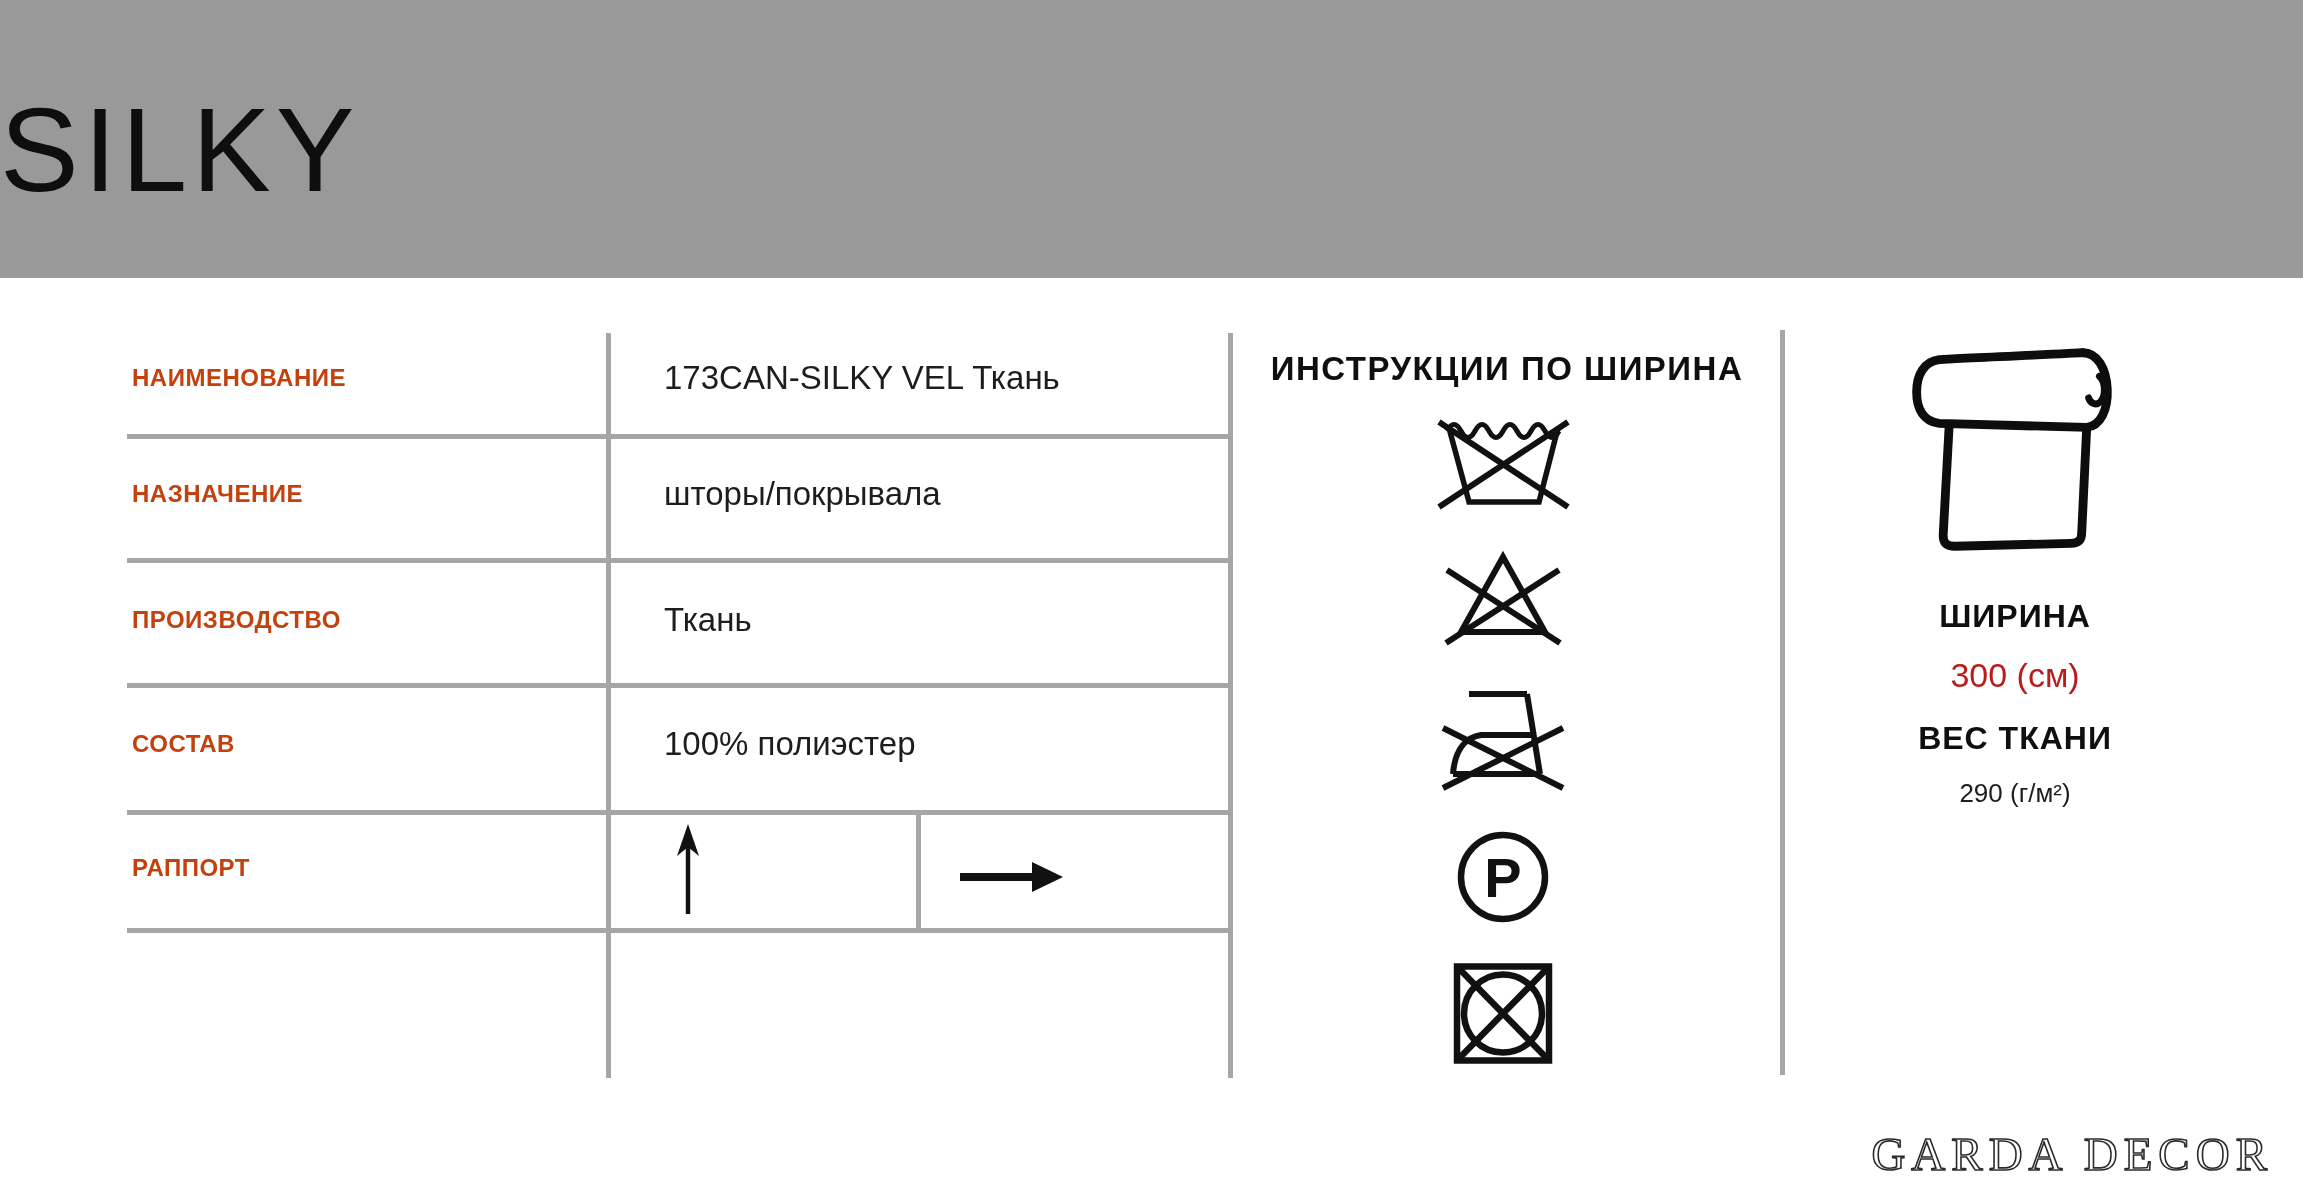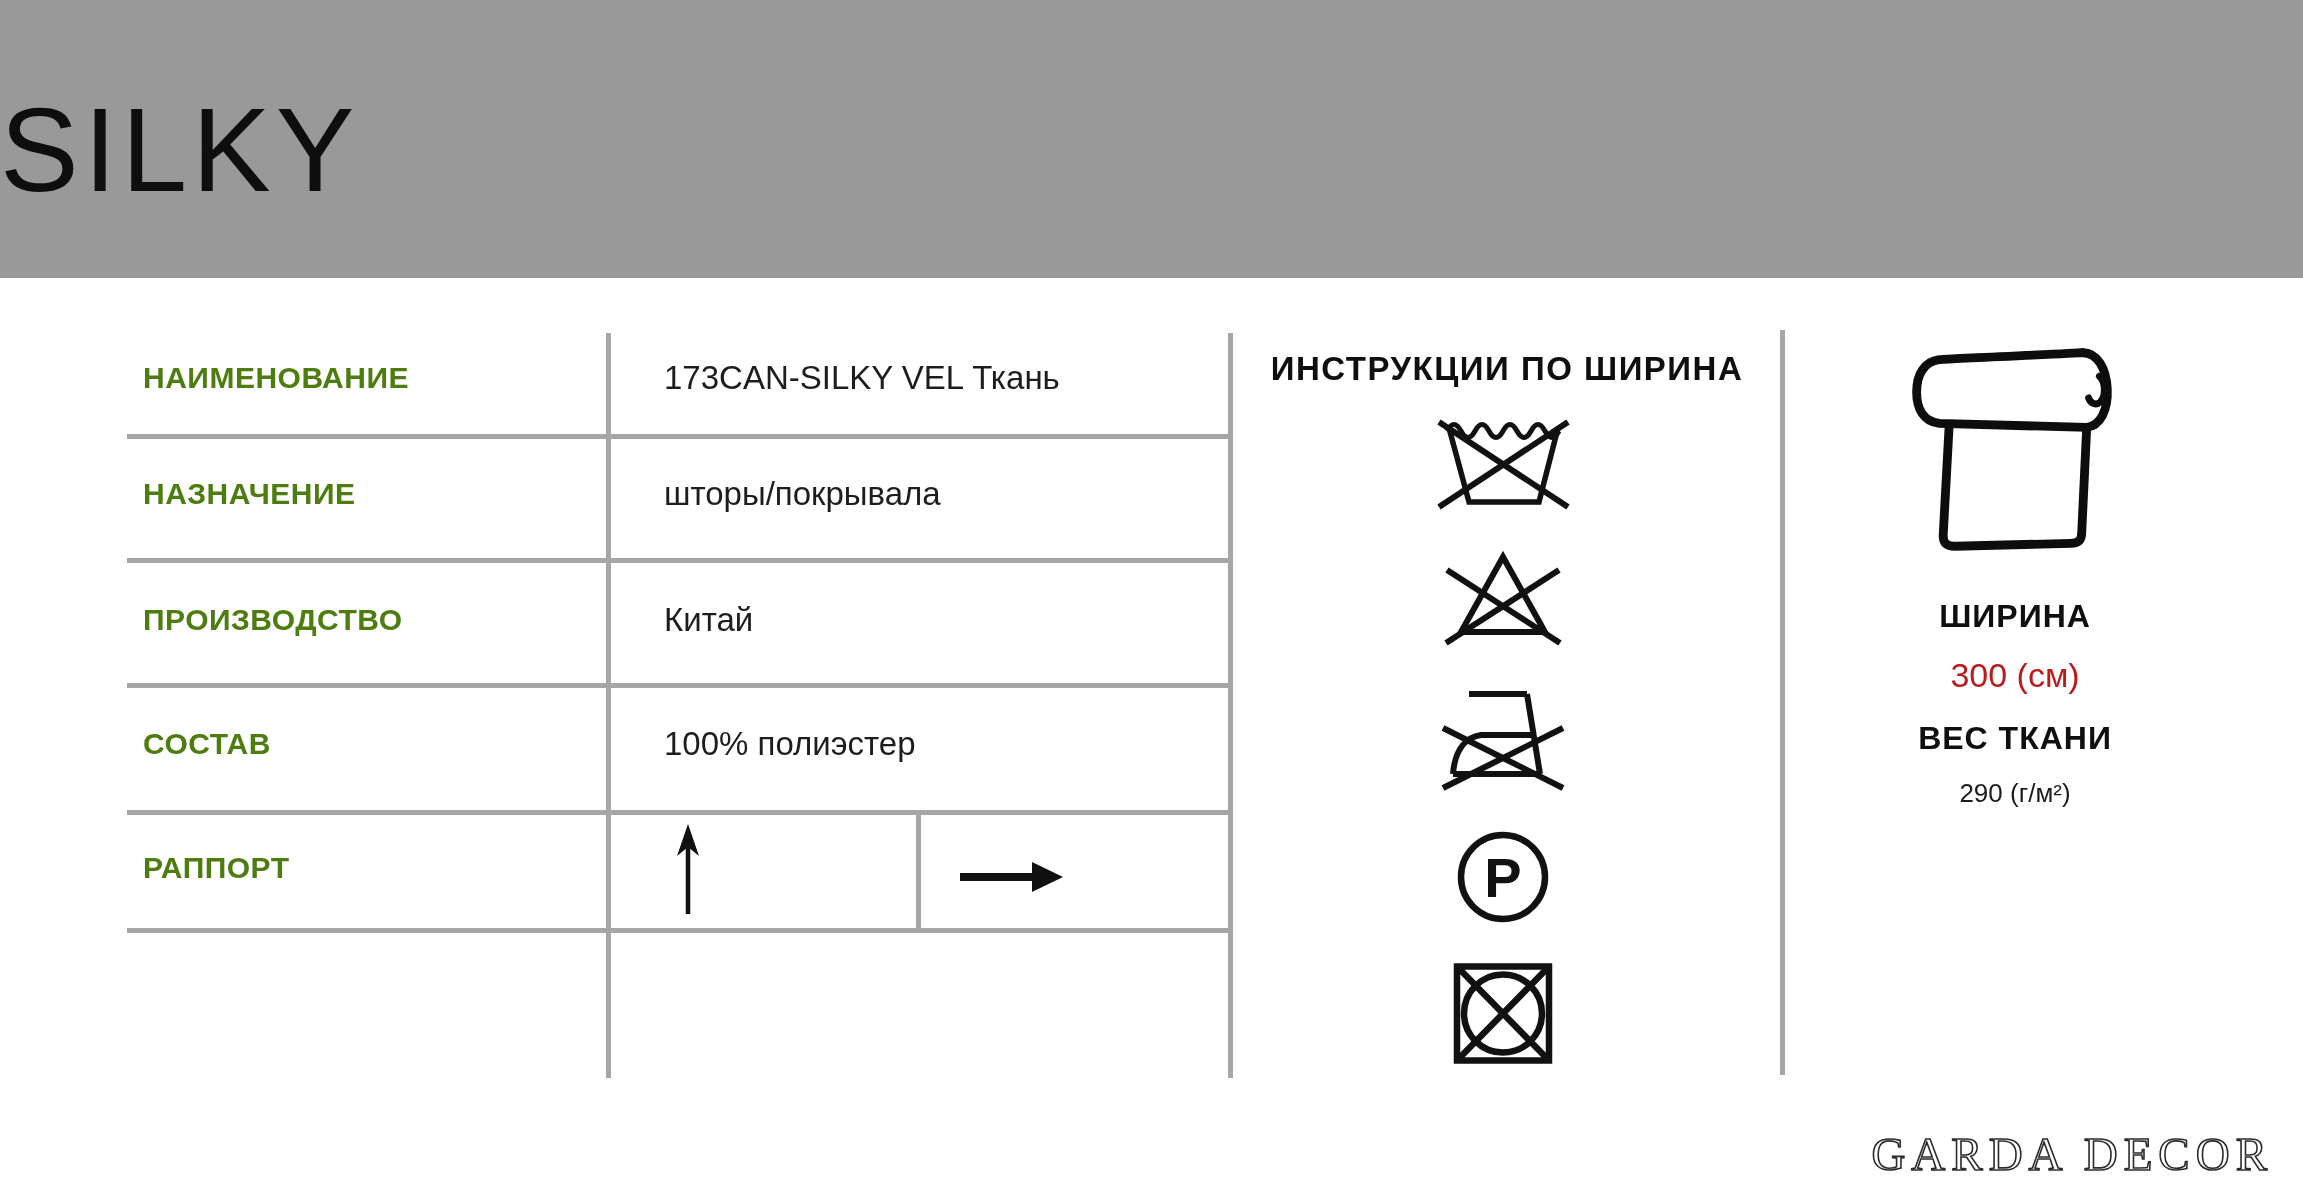--- a/index.html
+++ b/index.html
@@ -42,26 +42,26 @@
   .hl-5 { top: 928px; }
   .vline { width: 5px; }
   .vl-main   { left: 606px;  top: 333px; height: 745px; }
   .vl-right  { left: 1228px; top: 333px; height: 745px; }
   .vl-rapport{ left: 916px;  top: 810px; height: 123px; }
   .vl-care   { left: 1780px; top: 330px; height: 745px; }
 
   
   .spec-label {
     position: absolute;
-    left: 143px; width: 460px;
+    left: 132px; width: 460px;
     transform: translateY(-50%);
     font-weight: bold;
-    font-size: 30px;
+    font-size: 24px;
     letter-spacing: 0.5px;
-    color: #4d7c0f;
+    color: #c2410c;
     white-space: nowrap;
   }
   .spec-value {
     position: absolute;
     left: 664px; width: 550px;
     transform: translateY(-50%);
     font-weight: 400;
     font-size: 33px;
     color: #1d1d1d;
     white-space: nowrap;
@@ -146,21 +146,21 @@
   </div>
 
   <div>
     <div class="spec-label r1">НАИМЕНОВАНИЕ</div>
     <div class="spec-value r1">173CAN-SILKY VEL Ткань</div>
 
     <div class="spec-label r2">НАЗНАЧЕНИЕ</div>
     <div class="spec-value r2">шторы/покрывала</div>
 
     <div class="spec-label r3">ПРОИЗВОДСТВО</div>
-    <div class="spec-value r3">Китай</div>
+    <div class="spec-value r3">Ткань</div>
 
     <div class="spec-label r4">СОСТАВ</div>
     <div class="spec-value r4">100% полиэстер</div>
 
     <div class="spec-label r5">РАППОРТ</div>
 
     <svg class="arrow-up-box" viewBox="0 0 40 100">
       <line x1="20" y1="94" x2="20" y2="20" stroke="#111" stroke-width="4.5"></line>
       <polygon points="20,4 9,36 20,27 31,36" fill="#111"></polygon>
     </svg>

